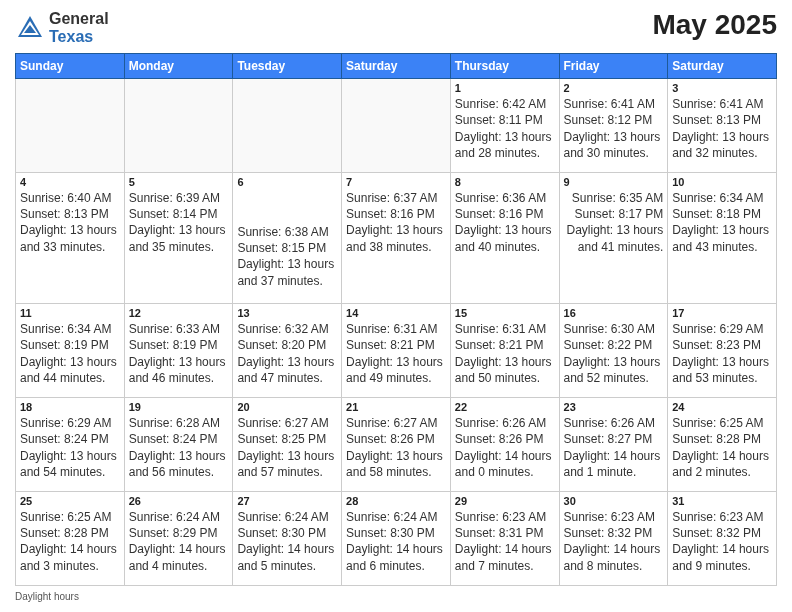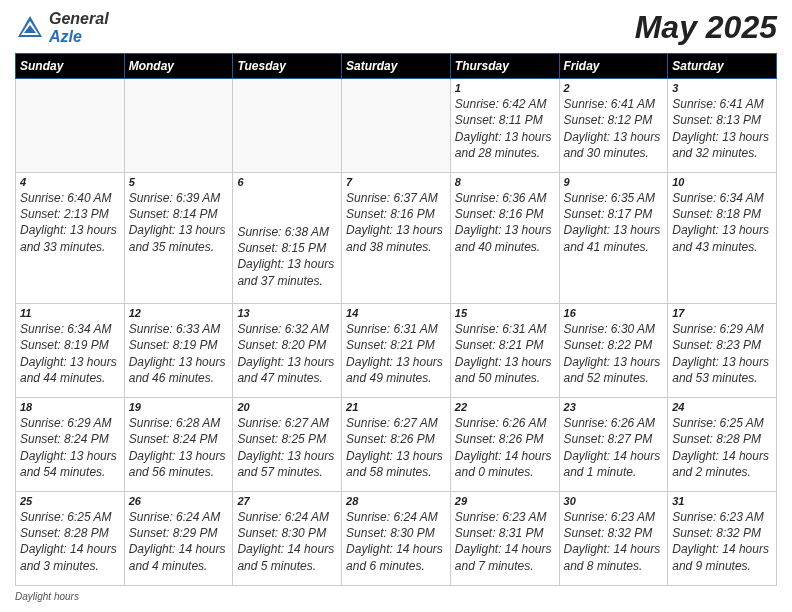--- a/index.html
+++ b/index.html
@@ -9,21 +9,20 @@
       font-family: Arial, sans-serif;
       background: #fff;
       overflow: hidden;
     }
     .page {
       width: 792px;
       height: 612px;
       padding: 10px 15px;
       display: flex;
       flex-direction: column;
-      font-style: italic;
     }
     .header {
       display: flex;
       justify-content: space-between;
       align-items: flex-start;
       margin-bottom: 8px;
     }
     .logo {
       display: flex;
       align-items: center;
@@ -45,39 +44,39 @@
       color: #2a6db5;
     }
     .logo-icon {
       width: 30px;
       height: 30px;
     }
     .title-block {
       text-align: right;
     }
     .title-month {
-      font-size: 32px;
+      font-size: 28px;
       font-weight: bold;
       color: #222;
       line-height: 1.1;
       text-align: center;
     }
     .title-location {
       font-size: 14px;
       color: #555;
     }
     .calendar {
       flex: 1;
       border: 1px solid #ccc;
       border-collapse: collapse;
       width: 100%;
       table-layout: fixed;
     }
     .calendar th {
-      background: #000000;
+      background: #3b82f6;
       color: #fff;
       font-size: 12px;
       font-weight: bold;
       padding: 5px 4px;
       text-align: left;
       border: 1px solid #1e5a99;
     }
     .calendar td {
       border: 1px solid #ccc;
       vertical-align: top;
@@ -114,21 +113,21 @@
 <div class="page">
   <div class="header">
     <div class="logo">
       <svg class="logo-icon" viewBox="0 0 30 30">
         <polygon points="15,3 27,24 3,24" fill="#2a6db5"></polygon>
         <polygon points="15,8 24,22 6,22" fill="#fff"></polygon>
         <polygon points="15,12 21,20 9,20" fill="#2a6db5"></polygon>
       </svg>
       <div class="logo-text">
         <span class="logo-general">General</span>
-        <span class="logo-blue">Azle</span>
+        <span class="logo-blue">Texas</span>
       </div>
     </div>
     <div class="title-block">
       <div class="title-month">May 2025</div>
     </div>
   </div>
 
   <table class="calendar">
     <thead>
       <tr>
@@ -166,21 +165,21 @@
             <div class="day-info" style="white-space: pre-line;">Sunrise: 6:41 AM
 Sunset: 8:13 PM
 Daylight: 13 hours
 and 32 minutes.</div>
           </td>
         </tr>
         <tr>
           <td>
             <span class="day-num">4</span>
             <div class="day-info" style="white-space: pre-line;">Sunrise: 6:40 AM
-Sunset: 2:13 PM
+Sunset: 8:13 PM
 Daylight: 13 hours
 and 33 minutes.</div>
           </td>
           <td>
             <span class="day-num">5</span>
             <div class="day-info" style="white-space: pre-line;">Sunrise: 6:39 AM
 Sunset: 8:14 PM
 Daylight: 13 hours
 and 35 minutes.</div>
           </td>
@@ -200,21 +199,21 @@
           </td>
           <td>
             <span class="day-num">8</span>
             <div class="day-info" style="white-space: pre-line;">Sunrise: 6:36 AM
 Sunset: 8:16 PM
 Daylight: 13 hours
 and 40 minutes.</div>
           </td>
           <td>
             <span class="day-num">9</span>
-            <div class="day-info" style="white-space: pre-line;">Sunrise: 6:35 AM
+            <div class="day-info" style="white-space: pre-line; text-align: right;">Sunrise: 6:35 AM
 Sunset: 8:17 PM
 Daylight: 13 hours
 and 41 minutes.</div>
           </td>
           <td>
             <span class="day-num">10</span>
             <div class="day-info" style="white-space: pre-line;">Sunrise: 6:34 AM
 Sunset: 8:18 PM
 Daylight: 13 hours
 and 43 minutes.</div>

